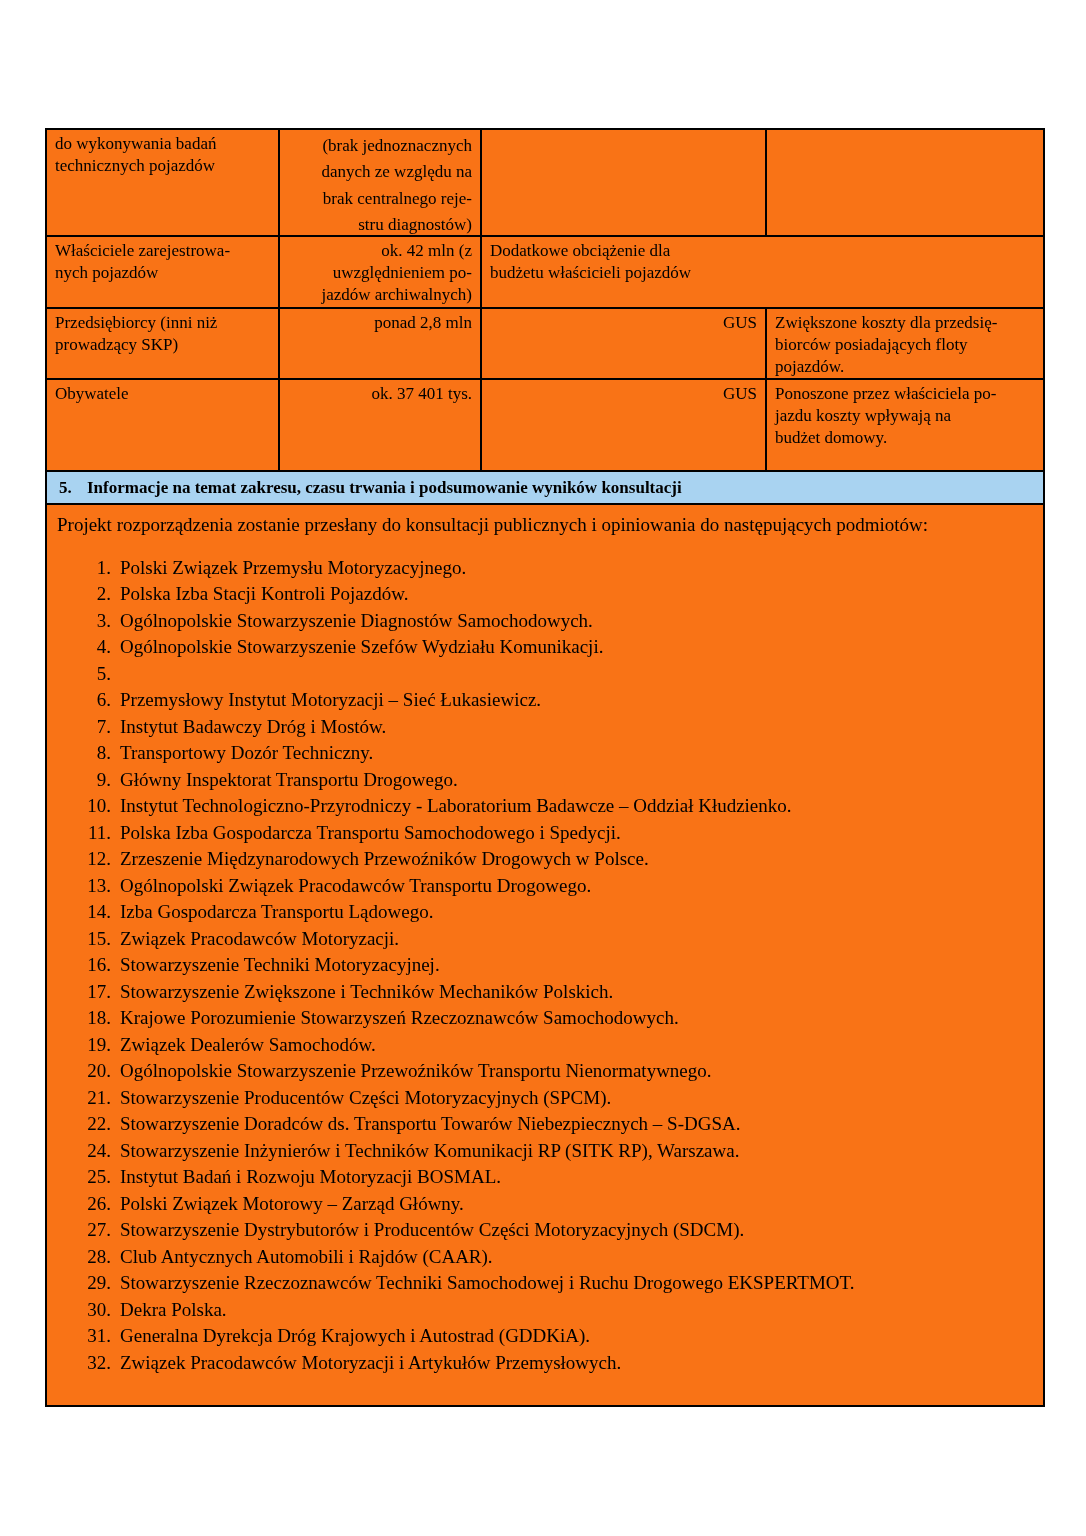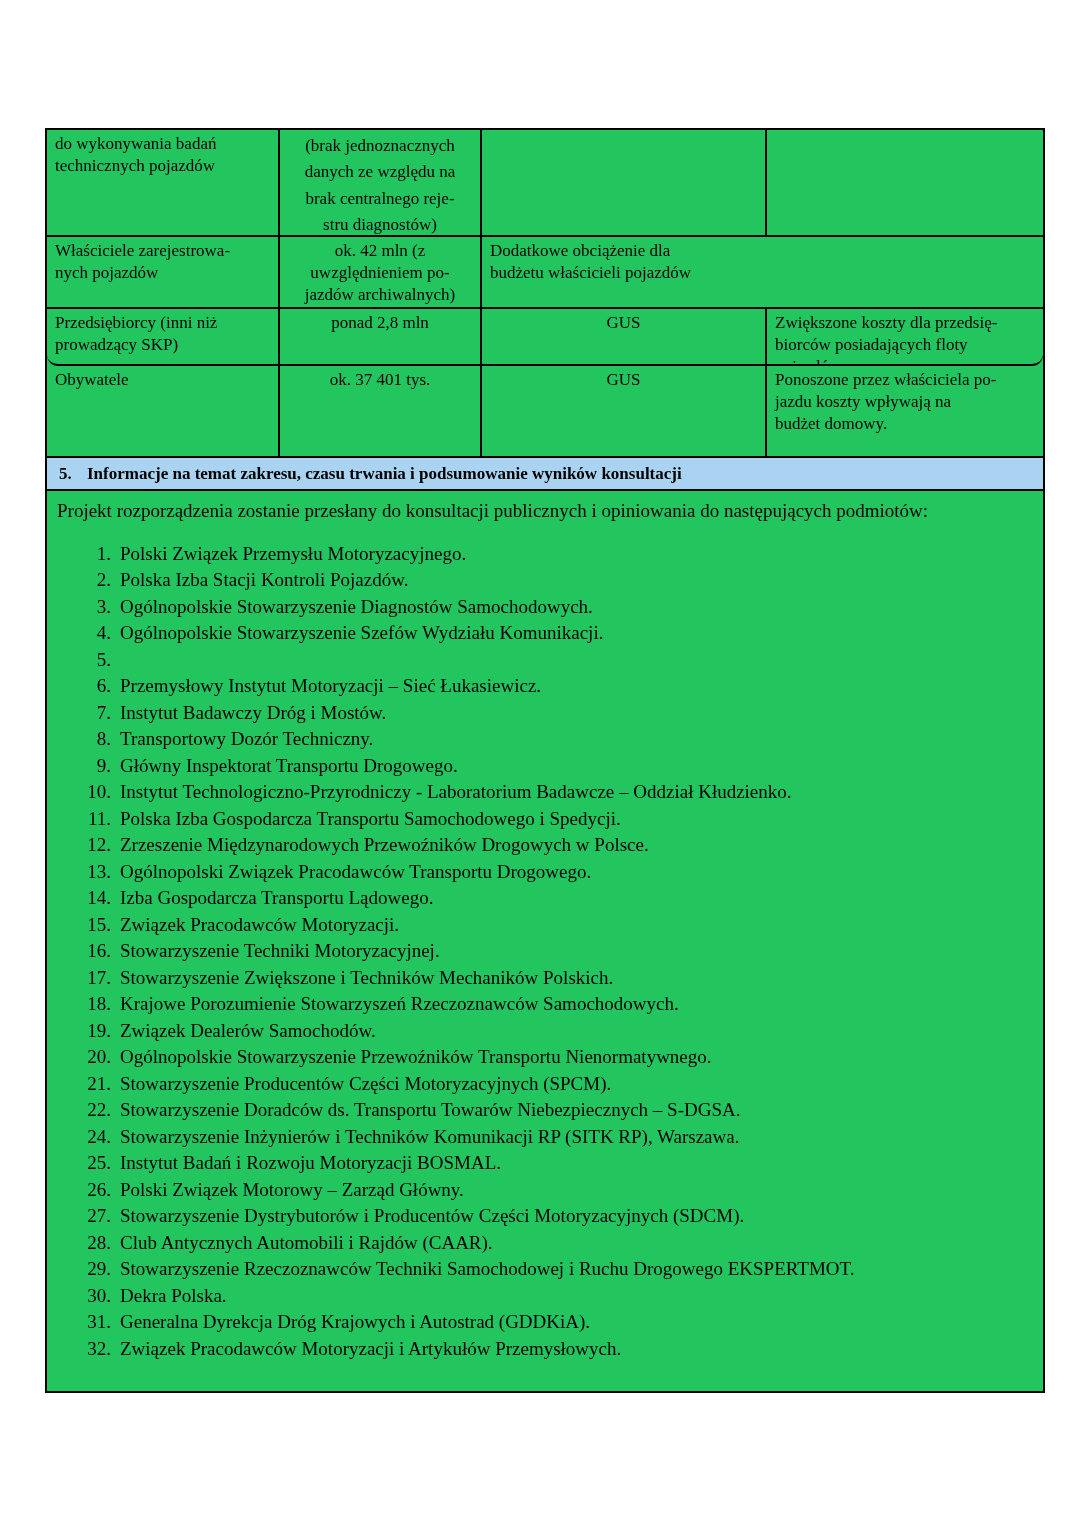--- a/index.html
+++ b/index.html
@@ -14,42 +14,42 @@
     font-family: "Liberation Serif", "DejaVu Serif", serif;
     color: #000000;
   }
   .doc {
     position: absolute;
     left: 45px;
     top: 128px;
     width: 1000px;
     box-sizing: border-box;
     border: 2px solid #000000;
-    background: #22c55e;
+    background: #f97316;
   }
   .trow {
     display: grid;
     grid-template-columns: 231px 202px 285px 1fr;
     border-bottom: 2px solid #000000;
     box-sizing: border-box;
   }
   .row-1 { height: 107px; }
   .row-2 { height: 72px; }
-  .row-3 { height: 57px; border-radius: 11px; }
+  .row-3 { height: 71px; }
   .row-4 { height: 92px; }
   .cell {
     box-sizing: border-box;
     padding: 3px 8px 3px 8px;
     font-size: 17px;
     line-height: 1.3;
     white-space: pre-line;
     overflow: hidden;
   }
   .cell + .cell { border-left: 2px solid #000000; }
-  .c-center { text-align: center; }
+  .c-center { text-align: right; }
   .c-left   { text-align: left; }
   .lh-wide  { line-height: 1.55; }
   .section-header {
     display: flex;
     align-items: center;
     box-sizing: border-box;
     height: 33px;
     padding-left: 12px;
     border-bottom: 2px solid #000000;
     font-size: 17px;

